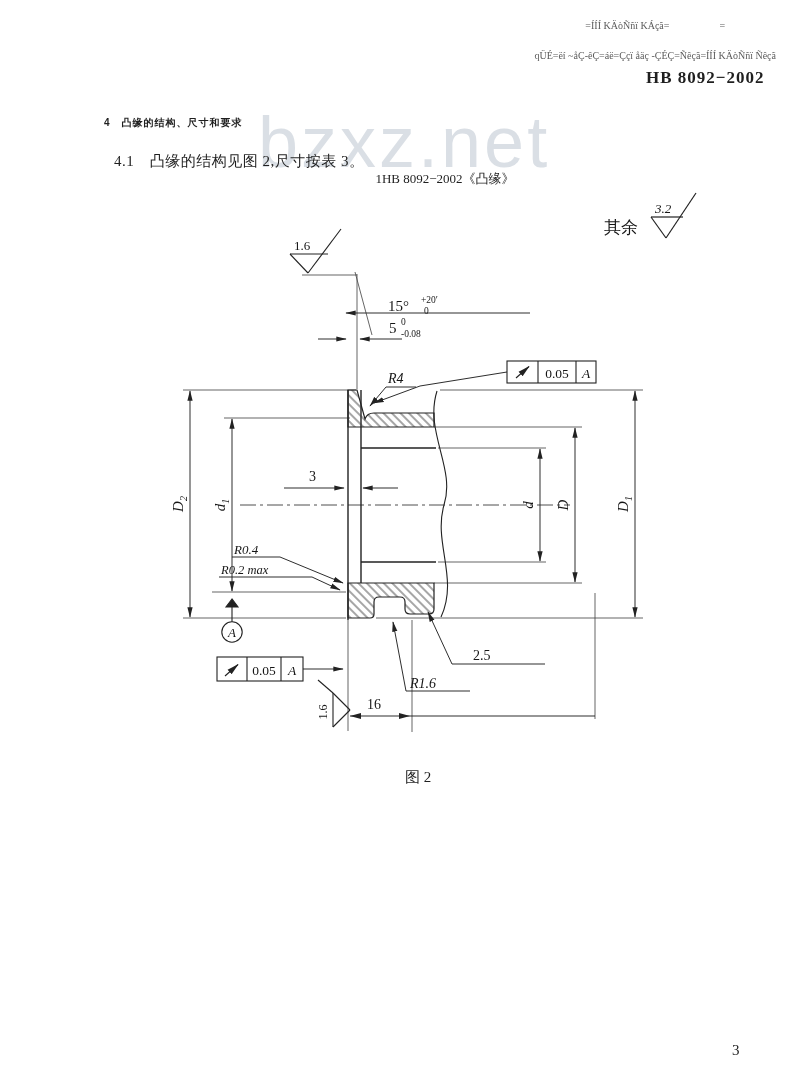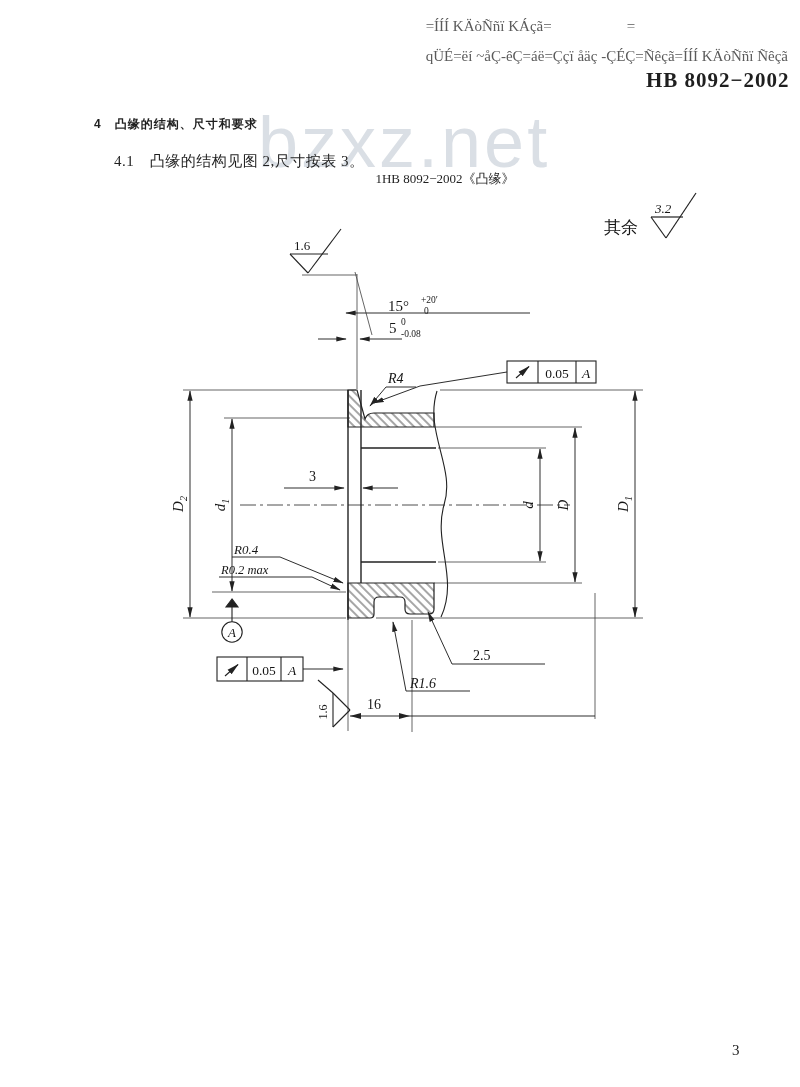--- a/index.html
+++ b/index.html
@@ -1,21 +1,21 @@
 <!DOCTYPE html>
 <html><head>
 <meta charset="utf-8">
 <style>
   html,body{margin:0;padding:0;}
   body{width:800px;height:1087px;background:#ffffff;position:relative;overflow:hidden;
        font-family:"Liberation Serif","DejaVu Serif",serif;color:#1f1f1f;}
   .abs{position:absolute;}
-  .meta{right:12px;top:1px;text-align:left;font-size:15px;line-height:10px;color:#5a5a5a;white-space:pre;z-index:2;}
-  .docnum{left:646px;top:68px;font-size:21px;font-weight:bold;letter-spacing:1px;z-index:2;}
-  .heading{left:94px;top:116px;font-size:12px;font-weight:bold;
+  .meta{right:24px;top:1px;text-align:center;font-size:10px;line-height:10px;color:#5a5a5a;white-space:pre;z-index:2;}
+  .docnum{left:646px;top:68px;font-size:17px;font-weight:bold;letter-spacing:1px;z-index:2;}
+  .heading{left:104px;top:116px;font-size:10px;font-weight:bold;
            font-family:"Liberation Sans","DejaVu Sans",sans-serif;letter-spacing:1px;z-index:2;}
   .clause{left:94px;top:152px;font-size:15px;letter-spacing:0.5px;z-index:2;margin-left:20px;}
   .refline{left:195px;top:170px;width:500px;text-align:center;font-size:13px;z-index:2;}
   .watermark{left:258px;top:101px;font-size:72px;font-weight:normal;
              font-family:"Liberation Sans","DejaVu Sans",sans-serif;
              color:rgba(163,175,190,0.40);letter-spacing:3px;z-index:1;}
   .caption{left:168px;top:764px;width:500px;text-align:center;line-height:27px;z-index:2;}
   .caption .l1{font-size:15px;}
   .caption .l2{font-size:14.5px;}
   .caption .l3{font-size:15px;letter-spacing:0.5px;}
@@ -33,20 +33,21 @@
   <div>=ÍÍÍ KÄòÑñï KÁçã=                    =</div>
   <div>qÜÉ=ëí ~åÇ-êÇ=áë=Ççï åäç -ÇÉÇ=Ñêçã=ÍÍÍ KÄòÑñï Ñêçã</div>
 </div>
 <div class="abs docnum">HB 8092−2002</div>
 
 <div class="abs heading">4　凸缘的结构、尺寸和要求</div>
 <div class="abs clause">4.1　凸缘的结构见图 2,尺寸按表 3。</div>
 <div class="abs refline">1HB 8092−2002《凸缘》</div>
 
 <div class="abs caption">
+  <div class="l1">图 2</div>
 </div>
 
 <div class="abs pagenum">3</div>
 
 <svg width="800" height="1087" viewBox="0 0 800 1087">
   <defs>
     <pattern id="hatch" patternUnits="userSpaceOnUse" width="6" height="6" patternTransform="rotate(-45)">
       <line x1="3" y1="0" x2="3" y2="6" stroke="#3a3a3a" stroke-width="0.9"></line>
     </pattern>
     <marker id="ah" viewBox="0 0 10 6" refX="9.3" refY="3" markerWidth="11" markerHeight="6.6" orient="auto-start-reverse">

